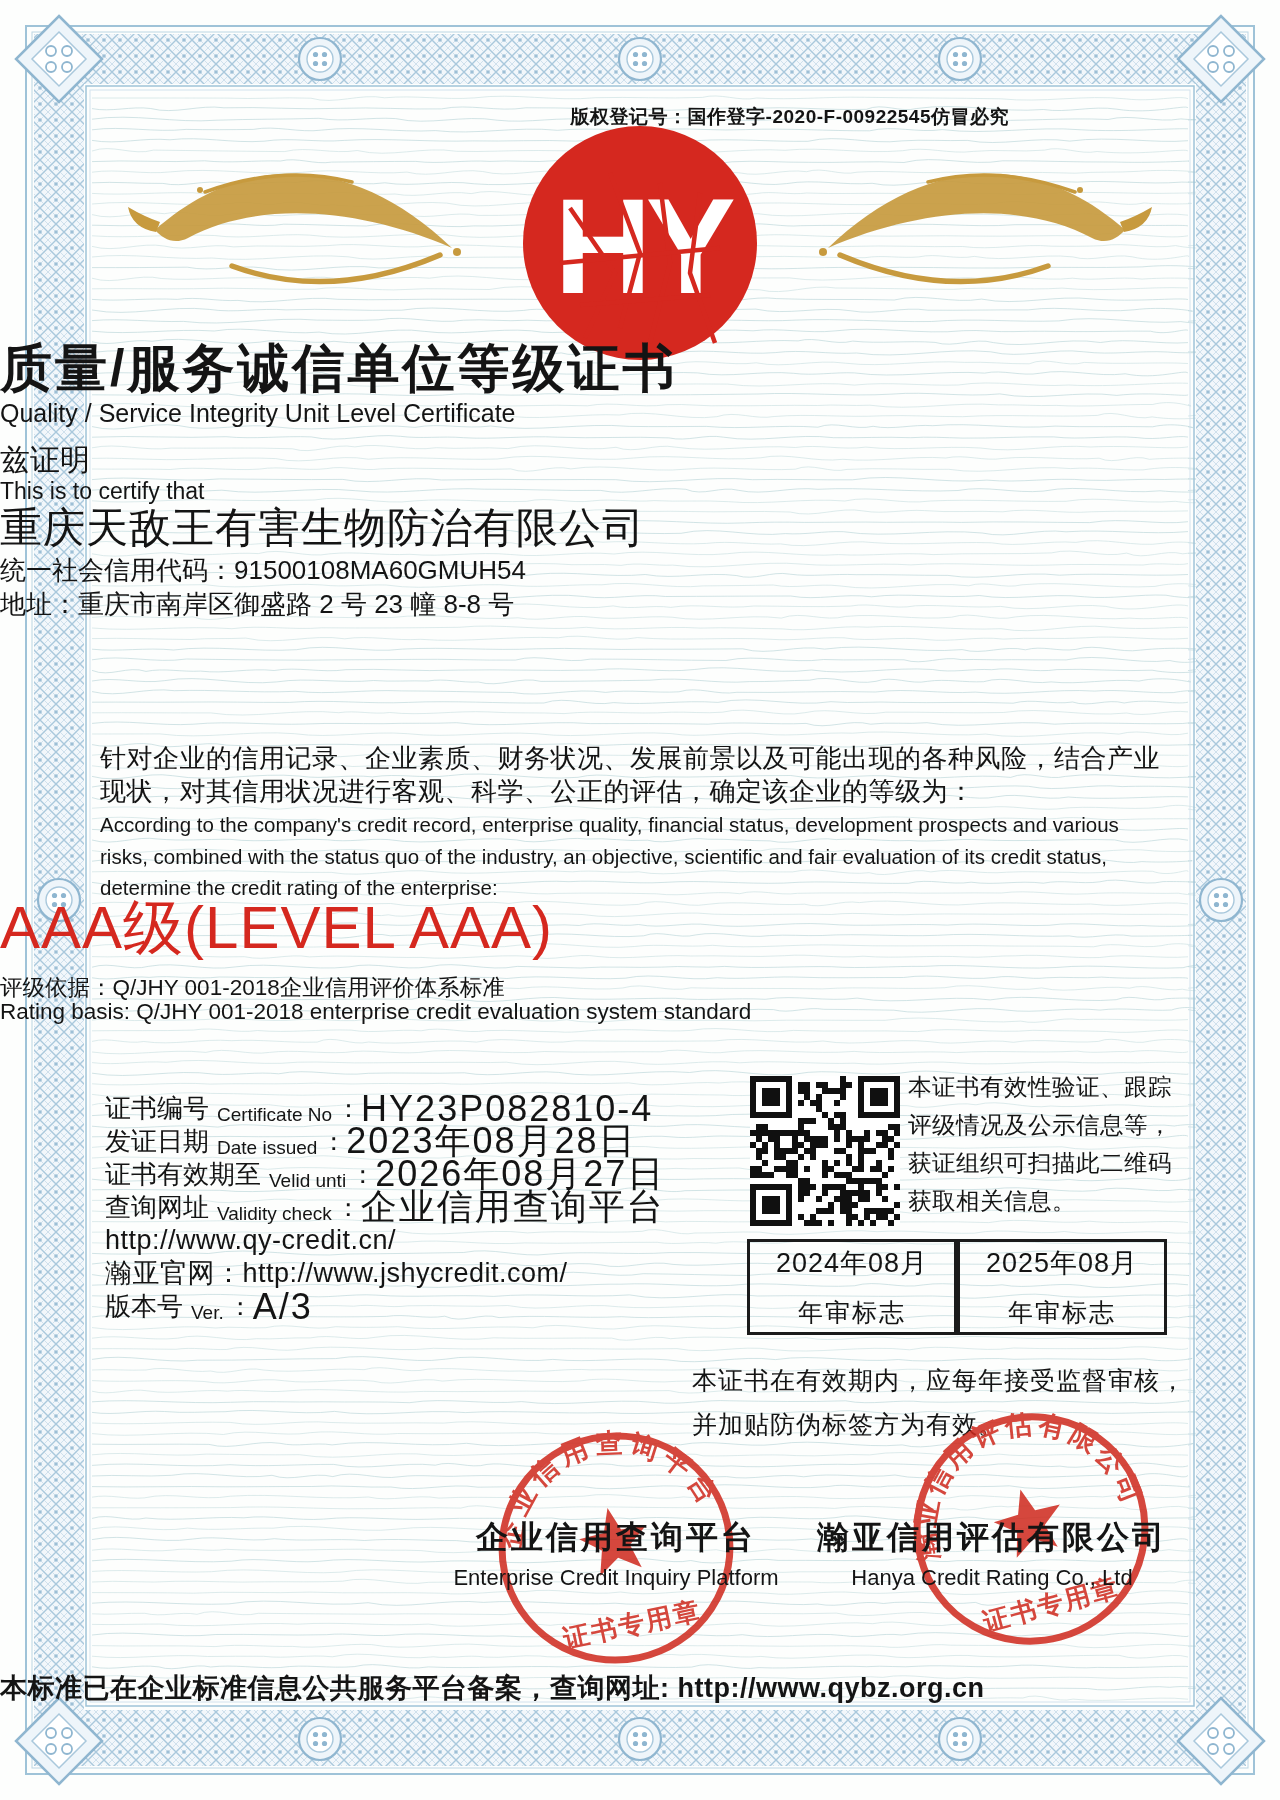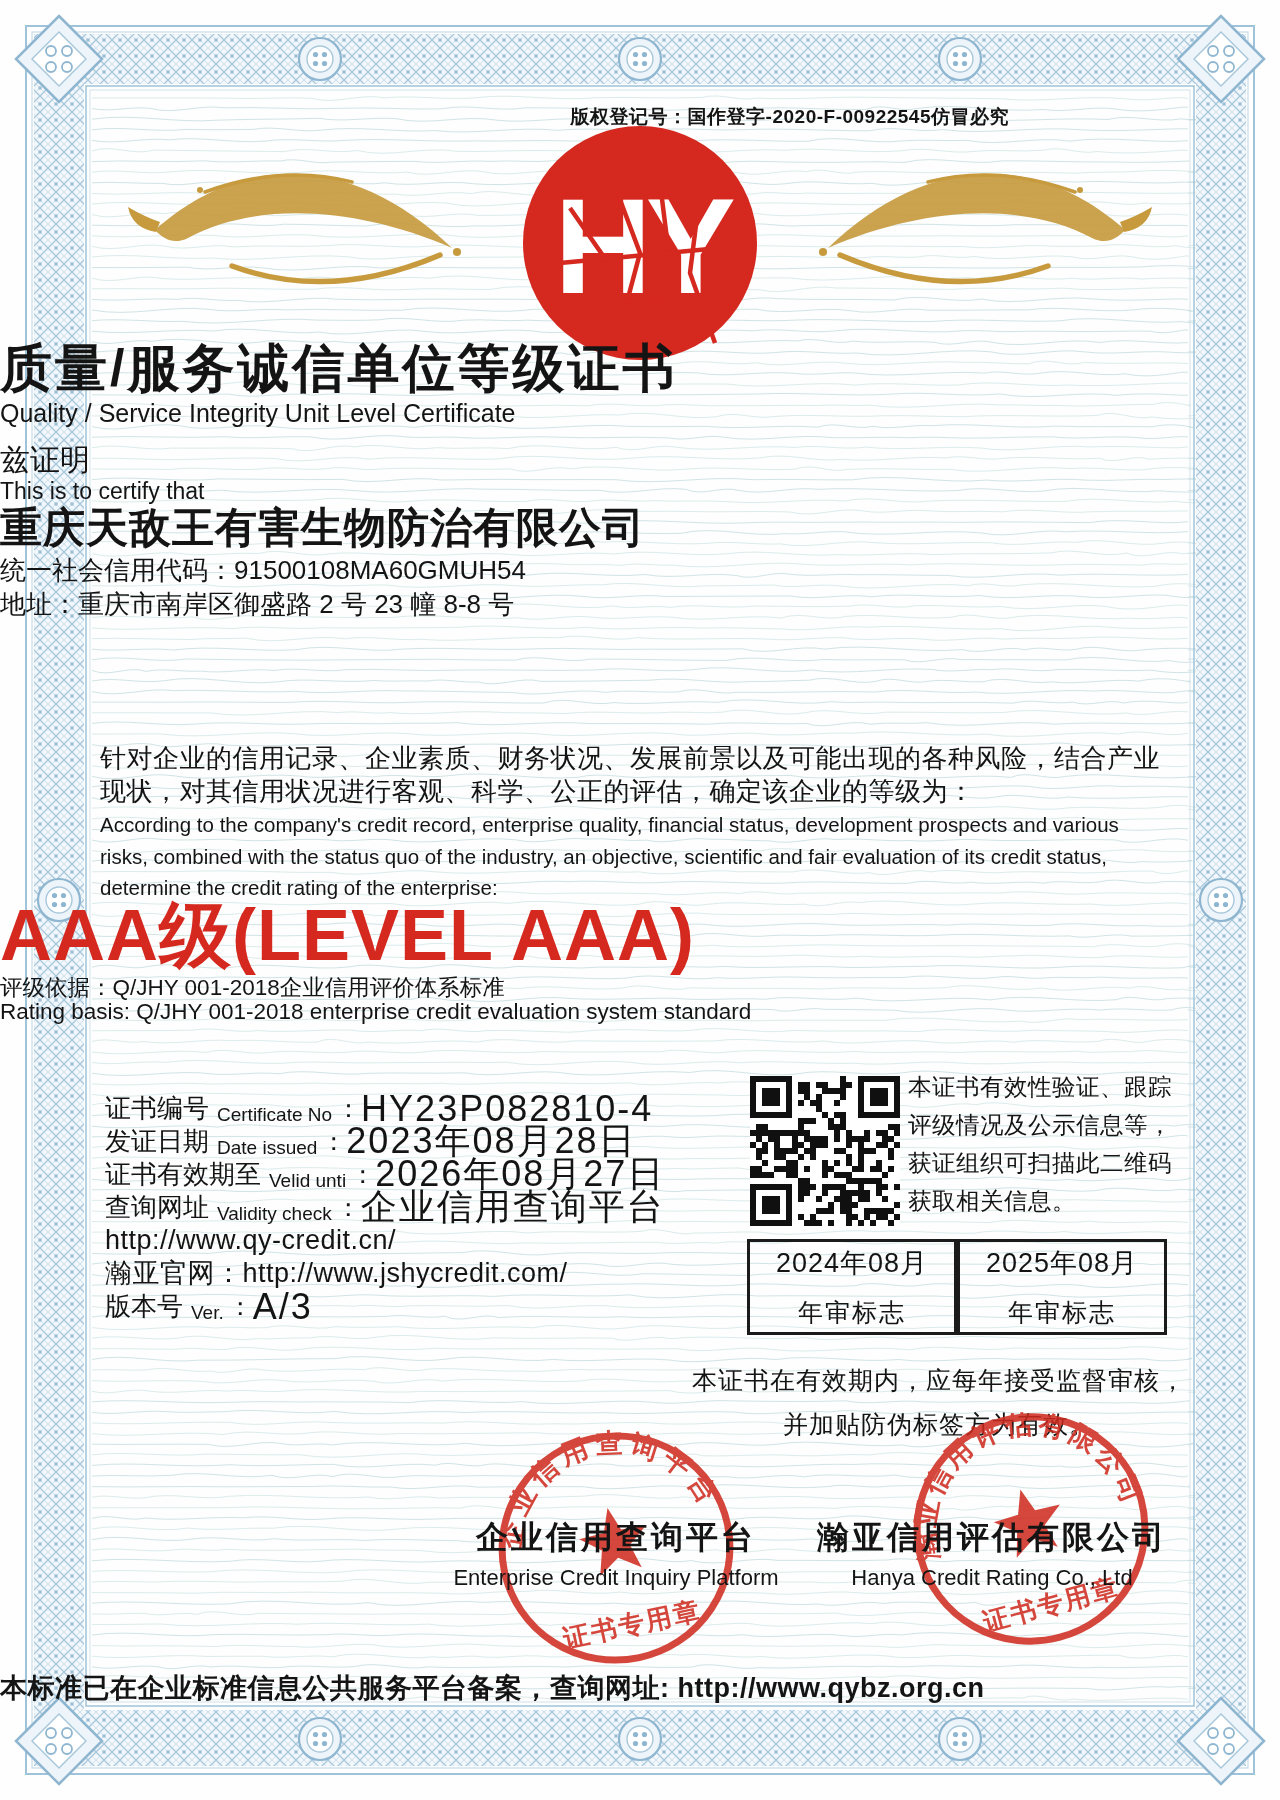--- a/index.html
+++ b/index.html
@@ -11,49 +11,49 @@
   .abs{position:absolute}
   .ctr{left:0;width:1240px;text-align:left}
   svg.layer{position:absolute;left:0;top:0}
 
   .copyright{top:104px;right:271px;font-size:19px;letter-spacing:.5px;font-weight:700}
 
   .title-zh{top:334px;font-size:52px;font-weight:bold;letter-spacing:3px}
   .title-en{top:399px;font-size:25px}
   .certify-zh{top:440px;font-size:30px}
   .certify-en{top:478px;font-size:23px}
-  .company{top:500px;font-size:42px;font-weight:bold;letter-spacing:1px}
+  .company{top:500px;font-size:42px;font-weight:normal;letter-spacing:1px}
   .ccode{top:553px;font-size:26px}
   .addr{top:587px;font-size:26px}
 
   .intro{left:100px;top:742px;width:1085px}
   .intro .zh{font-size:26px;line-height:33px;letter-spacing:.5px}
   .intro .en{font-size:20.5px;line-height:28.5px;margin-top:3px}
 
-  .rating{top:888px;font-size:72px;font-weight:bold;color:#d5281f;letter-spacing:1px}
+  .rating{top:888px;font-size:60px;font-weight:normal;color:#d5281f;letter-spacing:1px}
   .basis-zh{top:972px;font-size:22.5px}
   .basis-en{top:999px;font-size:22.5px}
 
   .details{left:105px;top:1092px}
   .drow{height:33px;display:flex;align-items:center}
   .dzh{font-size:26px}
   .den{font-size:19px;margin:12px 4px 0 8px}
   .dcolon{font-size:25px}
   .dval{font-size:36px;letter-spacing:2px}
   .dline{height:33px;line-height:33px;font-size:27px;letter-spacing:.5px}
 
   .qr-note{left:908px;top:1068px;white-space:nowrap}
   .qr-note div{font-size:23.5px;line-height:38px;letter-spacing:.5px}
 
   .audit-box{top:1239px;width:204px;height:90px;border:3px solid #1b1b1b;
     display:flex;flex-direction:column;align-items:center;justify-content:center;gap:15px}
   .audit-box .period{font-size:27px;letter-spacing:1px}
   .audit-box .lbl{font-size:25px;letter-spacing:2px}
 
-  .supervision{right:94px;top:1358px;text-align:center}
+  .supervision{right:94px;top:1358px;text-align:left}
   .supervision div{font-size:25px;line-height:44px;letter-spacing:1px}
 
   .orgtext{width:500px;text-align:center}
   .orgtext .zh{font-size:32px;font-weight:bold;letter-spacing:3px}
   .orgtext .en{font-size:22px;margin-top:5px}
 
   .footer{top:1670px;font-size:27px;font-weight:bold;letter-spacing:.5px}
 </style>
 </head>
 <body>

